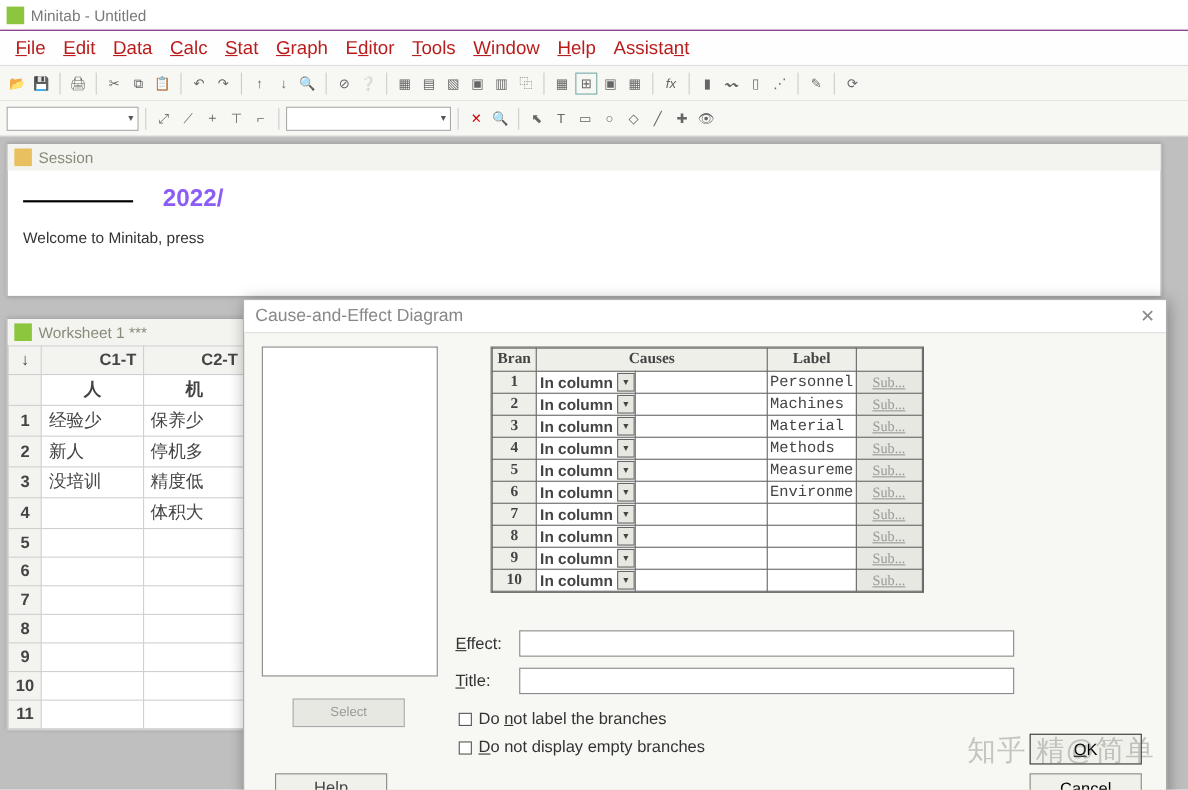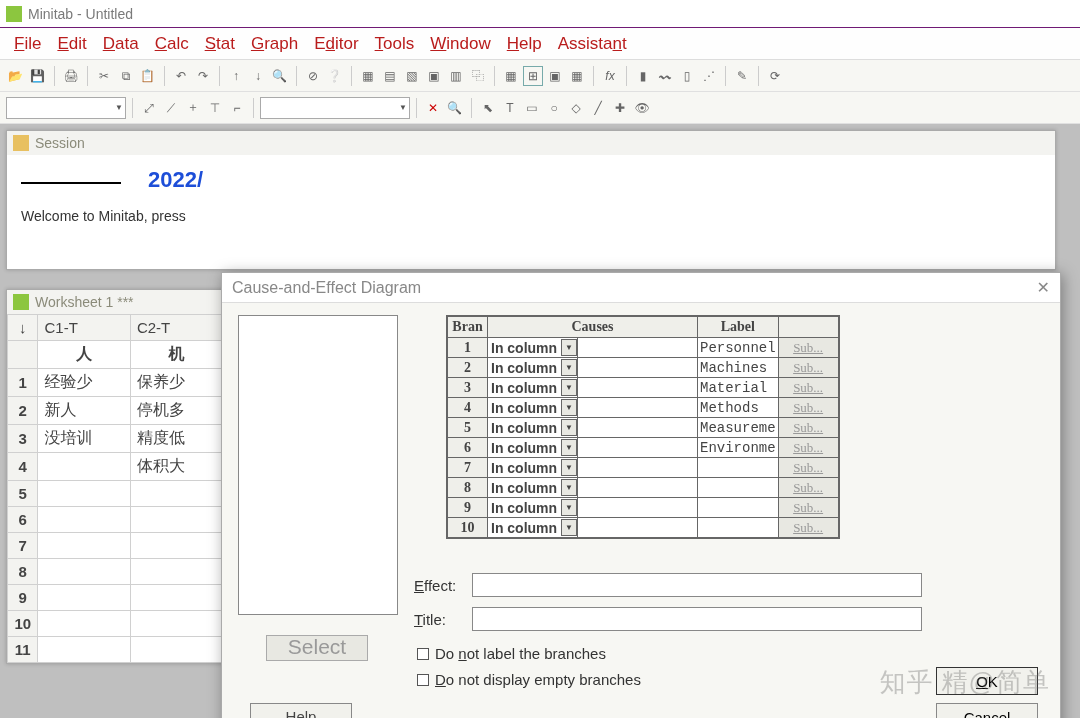--- a/index.html
+++ b/index.html
@@ -14,40 +14,40 @@
   .tb-ic { width:20px; height:20px; display:flex; align-items:center; justify-content:center; font-size:12px; color:#666; border:1px solid transparent; background:#f7f7f3;}
   .tb-sep { width:1px; height:20px; background:#ccc; margin:0 4px;}
   .tb-dd { width:120px; height:22px; border:1px solid #aaa; background:#fff; display:flex; align-items:center; justify-content:flex-end; padding:0 2px;}
   .tb-dd .arrow { font-size:8px; color:#555;}
   .workspace { position:relative; background:#bfbfbf; height:calc(718px - 28px - 32px - 32px - 32px); padding:6px 0 0 6px;}
   .session-win { position:absolute; left:6px; top:6px; width:1050px; height:140px; background:#fff; border:1px solid #aaa; box-shadow:0 0 4px rgba(0,0,0,.2);}
   .win-title { height:24px; background:#f3f3f0; display:flex; align-items:center; padding:0 6px; color:#8b8b7a; font-size:14px;}
   .win-title .ic { width:16px; height:16px; background:#e8c060; margin-right:6px; display:inline-block;}
   .session-body { padding:12px 14px; font-family: "Courier New", monospace; font-size:15px; color:#333;}
   .session-body .line1 { border-top:2px solid #000; height:0; width:100px; display:inline-block; vertical-align:middle; margin-right:18px;}
-  .session-body .date { font-size:22px; font-weight:bold; color:#1d4ed8; display:inline-block;}
+  .session-body .date { font-size:22px; font-weight:bold; color:#8b5cf6; display:inline-block;}
   .session-body .wel { margin-top:15px; font-size:14px;}
   .worksheet-win { position:absolute; left:6px; top:165px; width:1050px; background:#fff; border:1px solid #aaa; box-shadow:0 0 4px rgba(0,0,0,.2);}
   .ws-title { height:24px; background:#f3f3f0; display:flex; align-items:center; padding:0 6px; color:#8b8b7a; font-size:14px;}
   .ws-title .ic { width:16px; height:16px; background:#8cc63f; margin-right:6px; display:inline-block;}
   table.sheet { border-collapse:collapse; width:100%; font-size:15px;}
   table.sheet th, table.sheet td { border:1px solid #d0d0d0; padding:3px 6px; height:26px; background:#fff;}
   table.sheet th { background:#f3f3f0; font-weight:normal; text-align:center;}
   table.sheet td.rh { background:#f3f3f0; width:28px; text-align:center; font-weight:bold;}
-  table.sheet .colh { font-weight:normal; text-align:left;}
+  table.sheet .colh { font-weight:bold; text-align:right;}
   table.sheet td.data { text-align:left; font-size:16px;}
   table.sheet .hcell { width:90px;}
   .corner { width:28px; background:#f3f3f0; text-align:center;}
   
   .dialog { position:absolute; left:221px; top:148px; width:840px; height:478px; background:#f7f7f3; border:1px solid #aaa; box-shadow:2px 2px 14px rgba(0,0,0,.35);}
   .dlg-title { height:30px; display:flex; align-items:center; justify-content:space-between; padding:0 10px; color:#888; font-size:16px; background:#fff; border-bottom:1px solid #ddd;}
   .dlg-close { font-size:16px; color:#888; cursor:default;}
   .dlg-body { position:relative; height:calc(100% - 30px);}
   .dlg-listbox { position:absolute; left:16px; top:12px; width:160px; height:300px; background:#fff; border:1px solid #888;}
-  .dlg-select { position:absolute; left:44px; top:332px; width:102px; height:26px; border:1px solid #aaa; background:#e8e8e2; color:#999; text-align:center; line-height:22px; font-size:21px;}
+  .dlg-select { position:absolute; left:44px; top:332px; width:102px; height:26px; border:1px solid #aaa; background:#e8e8e2; color:#999; text-align:center; line-height:22px; font-size:12px;}
   .dlg-help { position:absolute; left:28px; bottom:18px; width:102px; height:28px; border:1px solid #888; background:#f1f1ec; text-align:center; line-height:26px; font-size:15px;}
   .dlg-table { position:absolute; left:192px; top:12px; border:1px solid #666; background:#fff;margin-left:32px;}
   table.cet { border-collapse:collapse; font-family:"Courier New", monospace; font-size:14px;}
   table.cet th { border:1px solid #666; background:#efefea; padding:2px 4px; font-family:"Segoe UI"; font-weight:bold; font-size:14px;}
   table.cet td { border:1px solid #666; padding:0; height:19px;}
   table.cet .branch { width:40px; text-align:center; font-weight:bold; background:#efefea; font-family:"Segoe UI";}
   table.cet .dropdown { display:flex; align-items:center; justify-content:space-between; height:19px; font-family:"Courier New"; padding:0 0 0 3px; width:89px;font-weight:bold;}
   table.cet .dropdown .ar { width:16px; height:17px; border:1px solid #666; background:#e8e8e2; text-align:center; font-size:8px; line-height:15px;}
   table.cet .causecell { width:120px;}
   table.cet .labelcell { width:78px; font-family:"Courier New"; padding:0 2px;}

